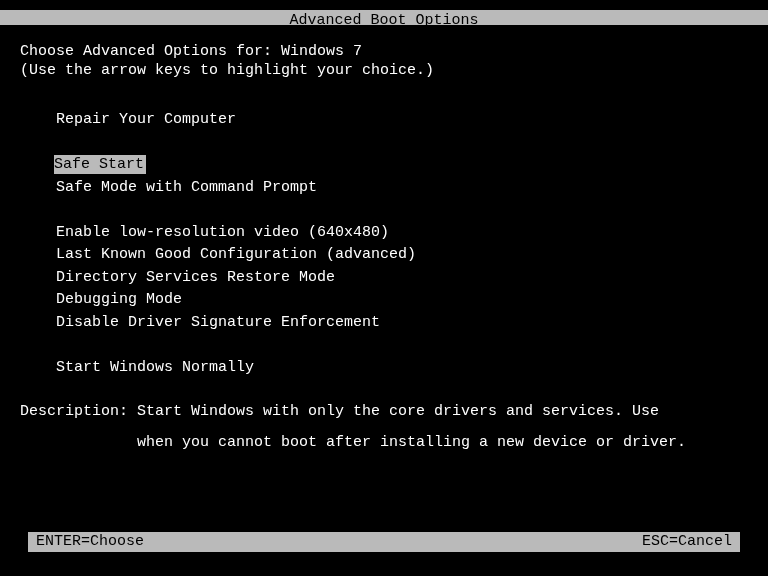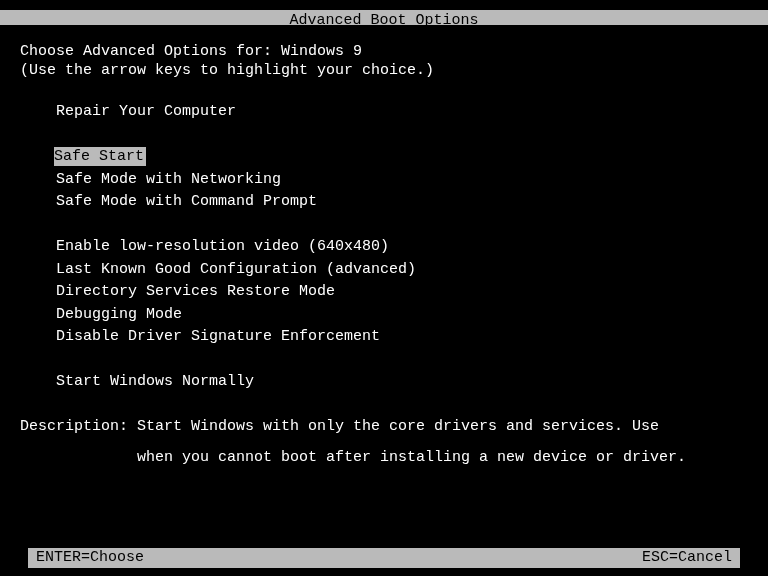--- a/index.html
+++ b/index.html
@@ -26,21 +26,21 @@
       line-height: 21px;
       margin-top: 10px;
     }
     .content {
       padding: 18px 20px 0 20px;
     }
     .header-line {
       margin-bottom: 2px;
     }
     .options {
-      margin-top: 22px;
+      margin-top: 30px;
     }
     .option {
       padding-left: 36px;
       line-height: 22.5px;
       height: 22.5px;
     }
     .option.selected span {
       background: #bababa;
       color: #000000;
       padding: 1px 2px 1px 0;
@@ -57,50 +57,49 @@
     .desc-line1 {
       line-height: 22px;
     }
     .desc-line2 {
       padding-left: 117px;
       line-height: 22px;
       margin-top: 9px;
     }
     .footer {
       position: absolute;
-      bottom: 8px;
+      bottom: 24px;
       left: 28px;
       right: 28px;
       background: #bababa;
       color: #000000;
       height: 20px;
       line-height: 20px;
       display: flex;
       justify-content: space-between;
       padding: 0 8px;
     }
   </style>
 </head>
 <body>
 
 <div class="title-bar">
   <span>Advanced Boot Options</span>
 </div>
 
 <div class="content">
   <div class="header-line">
-    <span>Choose Advanced Options for: </span><span>Windows 9</span>
+    <span>Choose Advanced Options for: </span><span>Windows 7</span>
   </div>
   <div class="header-line">(Use the arrow keys to highlight your choice.)</div>
 
   <div class="options">
     <div class="option"><span>Repair Your Computer</span></div>
     <div class="spacer"></div>
     <div class="option selected"><span>Safe Start</span></div>
-    <div class="option"><span>Safe Mode with Networking</span></div>
     <div class="option"><span>Safe Mode with Command Prompt</span></div>
     <div class="spacer"></div>
     <div class="option"><span>Enable low-resolution video (640x480)</span></div>
     <div class="option"><span>Last Known Good Configuration (advanced)</span></div>
     <div class="option"><span>Directory Services Restore Mode</span></div>
     <div class="option"><span>Debugging Mode</span></div>
     <div class="option"><span>Disable Driver Signature Enforcement</span></div>
     <div class="spacer"></div>
     <div class="option"><span>Start Windows Normally</span></div>
   </div>

